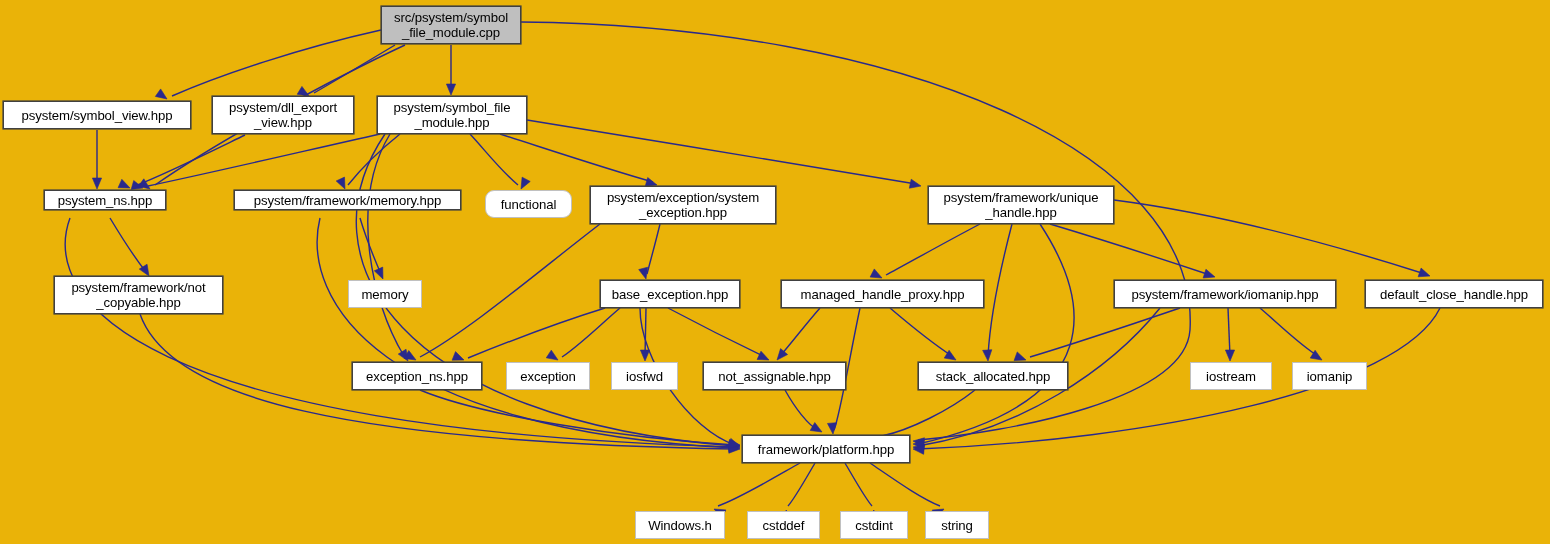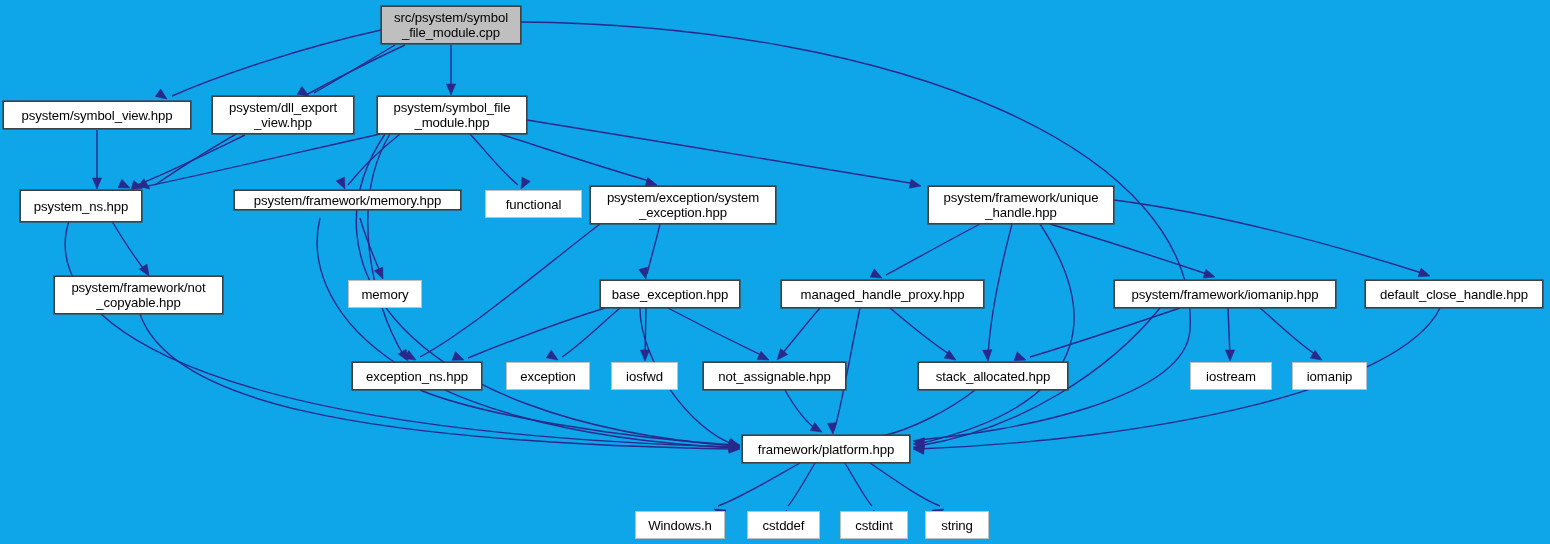--- a/index.html
+++ b/index.html
@@ -4,21 +4,21 @@
 <style>
   html, body {
     margin: 0;
     padding: 0;
     background: #ffffff;
   }
   #graph-root {
     position: relative;
     width: 1550px;
     height: 544px;
-    background: #0ea5e9;
+    background: #eab308;
     font-family: "Liberation Sans", sans-serif;
     overflow: hidden;
   }
   svg.graph-canvas {
     position: absolute;
     left: 0;
     top: 0;
     width: 1550px;
     height: 544px;
   }
@@ -164,23 +164,23 @@
       </g>
   </svg>
   <div id="node-layer">
       <div class="node-box kind-root" style="left: 381px; top: 6px; width: 140px; height: 38px;">src/psystem/symbol
 _file_module.cpp</div>
       <div class="node-box kind-project" style="left: 3px; top: 101px; width: 188px; height: 28px;">psystem/symbol_view.hpp</div>
       <div class="node-box kind-project" style="left: 212px; top: 96px; width: 142px; height: 38px;">psystem/dll_export
 _view.hpp</div>
       <div class="node-box kind-project" style="left: 377px; top: 96px; width: 150px; height: 38px;">psystem/symbol_file
 _module.hpp</div>
-      <div class="node-box kind-project" style="left: 20px; top: 190px; width: 122px; height: 32px;">psystem_ns.hpp</div>
+      <div class="node-box kind-project" style="left: 44px; top: 190px; width: 122px; height: 20px;">psystem_ns.hpp</div>
       <div class="node-box kind-project" style="left: 234px; top: 190px; width: 227px; height: 20px;">psystem/framework/memory.hpp</div>
-      <div class="node-box kind-system" style="left: 485px; top: 190px; width: 97px; height: 28px;">functional</div>
+      <div class="node-box kind-system" style="left: 485px; top: 190px; width: 87px; height: 28px; border-radius: 9px;">functional</div>
       <div class="node-box kind-project" style="left: 590px; top: 186px; width: 186px; height: 38px;">psystem/exception/system
 _exception.hpp</div>
       <div class="node-box kind-project" style="left: 928px; top: 186px; width: 186px; height: 38px;">psystem/framework/unique
 _handle.hpp</div>
       <div class="node-box kind-project" style="left: 54px; top: 276px; width: 169px; height: 38px;">psystem/framework/not
 _copyable.hpp</div>
       <div class="node-box kind-system" style="left: 348px; top: 280px; width: 74px; height: 28px;">memory</div>
       <div class="node-box kind-project" style="left: 600px; top: 280px; width: 140px; height: 28px;">base_exception.hpp</div>
       <div class="node-box kind-project" style="left: 781px; top: 280px; width: 203px; height: 28px;">managed_handle_proxy.hpp</div>
       <div class="node-box kind-project" style="left: 1114px; top: 280px; width: 222px; height: 28px;">psystem/framework/iomanip.hpp</div>

